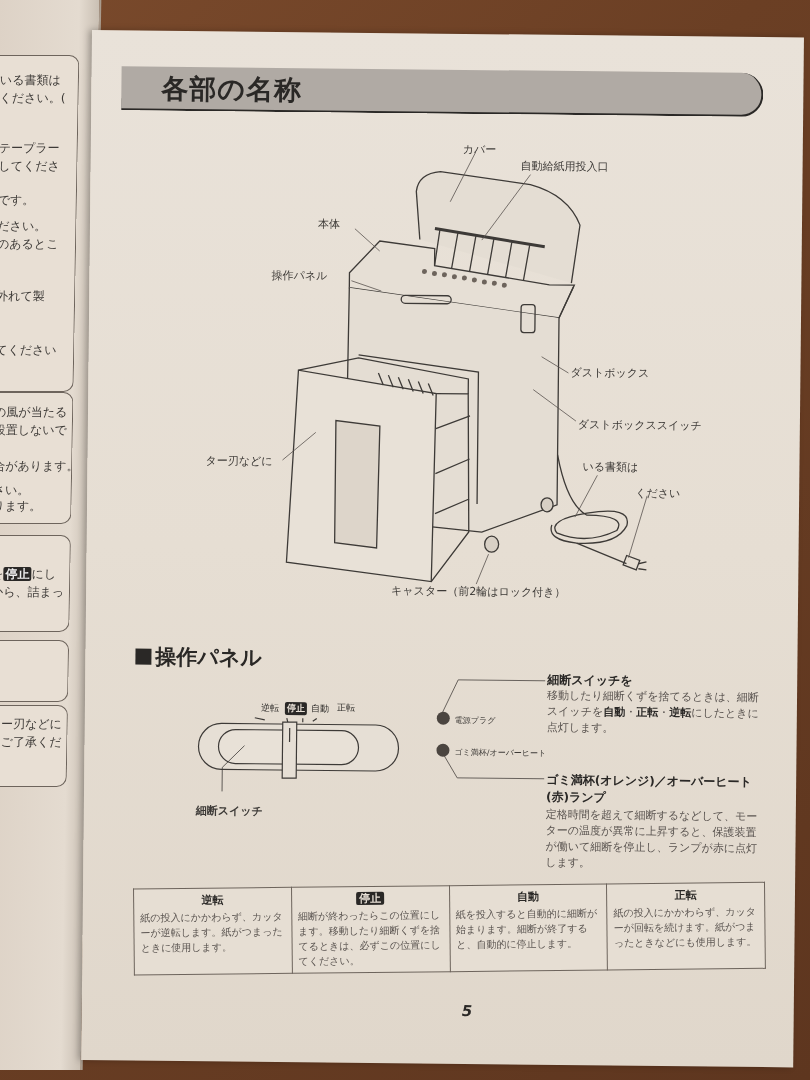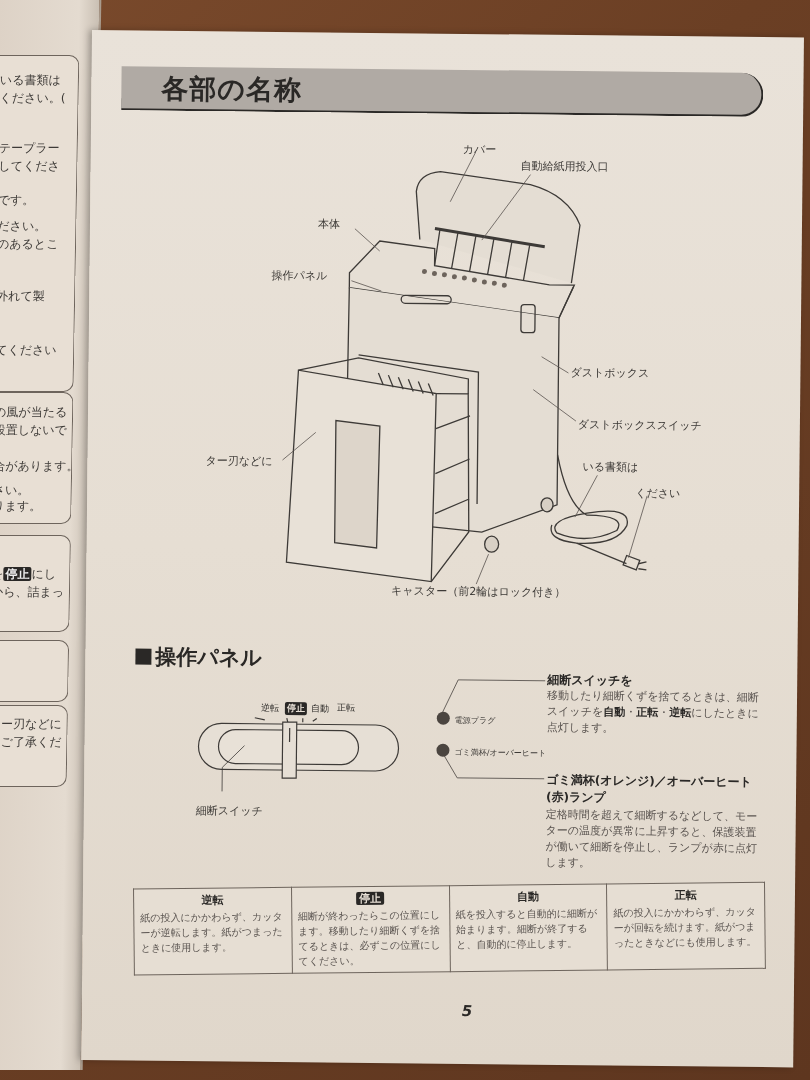--- a/index.html
+++ b/index.html
@@ -185,21 +185,21 @@
   <svg class="diagram" style="left:110px;top:678px;" width="220" height="90">
     <g fill="none" stroke="#3d3a37" stroke-width="1.2">
       <path d="M60,8 L70,10 M92,8 L93,12 M108,8 L108,12 M122,8 L118,11"></path>
       <rect x="4" y="14" width="200" height="46" rx="23" fill="#e6dfd5"></rect>
       <rect x="24" y="20" width="140" height="34" rx="17" fill="#e8e1d7"></rect>
       <rect x="88" y="12" width="14" height="56" fill="#e6dfd5"></rect>
       <line x1="95" y1="18" x2="95" y2="32"></line>
       <path d="M50,36 L28,58 L28,82" stroke-width="0.8"></path>
     </g>
   </svg>
-  <div class="lbl" style="left:112px;top:772px;font-size:11px;">細断スイッチ</div>
+  <div class="lbl" style="left:112px;top:772px;font-size:11px;font-weight:bold;">細断スイッチ</div>
 
   <svg class="diagram" style="left:345px;top:632px;" width="130" height="120">
     <g stroke="#5a5450" stroke-width="0.9" fill="none">
       <path d="M12,48 L28,14 L115,14"></path>
       <path d="M10,82 L28,112 L115,112"></path>
     </g>
   </svg>
   <div class="lamp-dot" style="left:352px;top:678px;"></div>
   <div class="lamp-label" style="left:370px;top:681px;">電源プラグ</div>
   <div class="lamp-dot" style="left:352px;top:710px;"></div>

